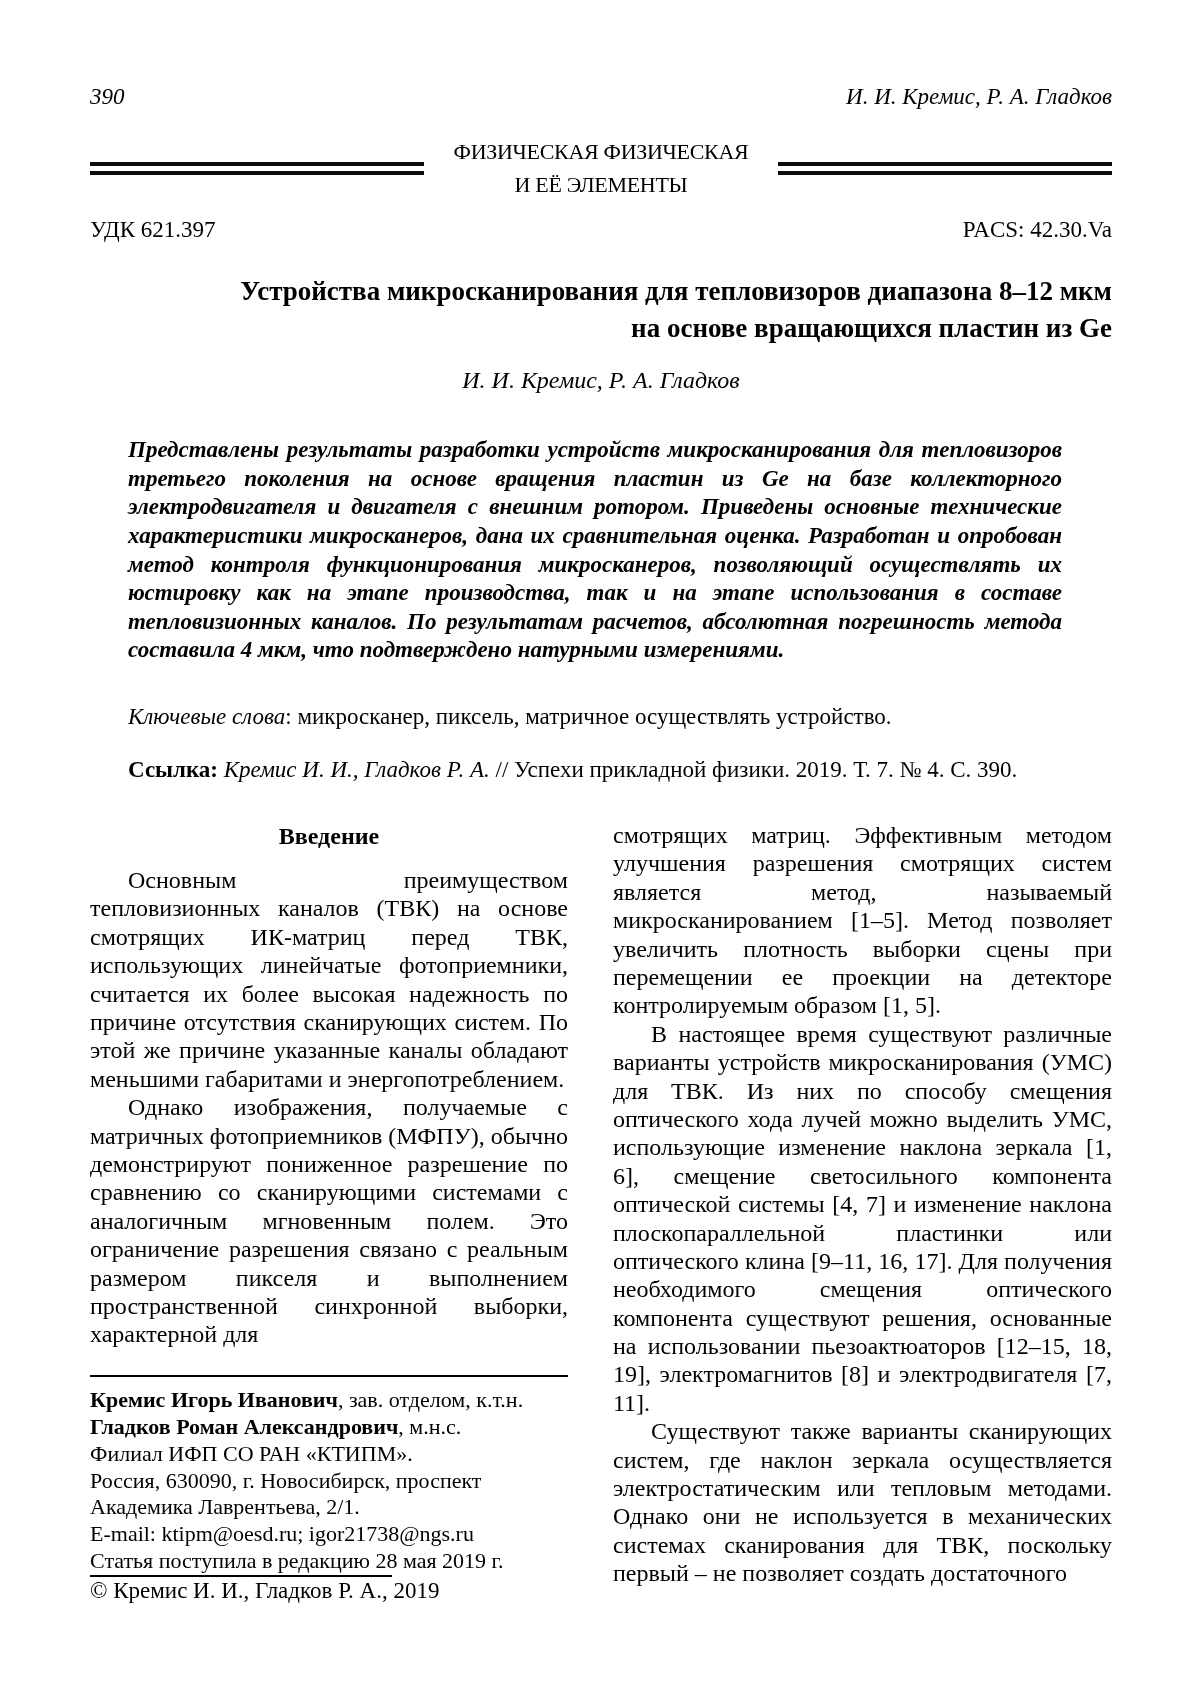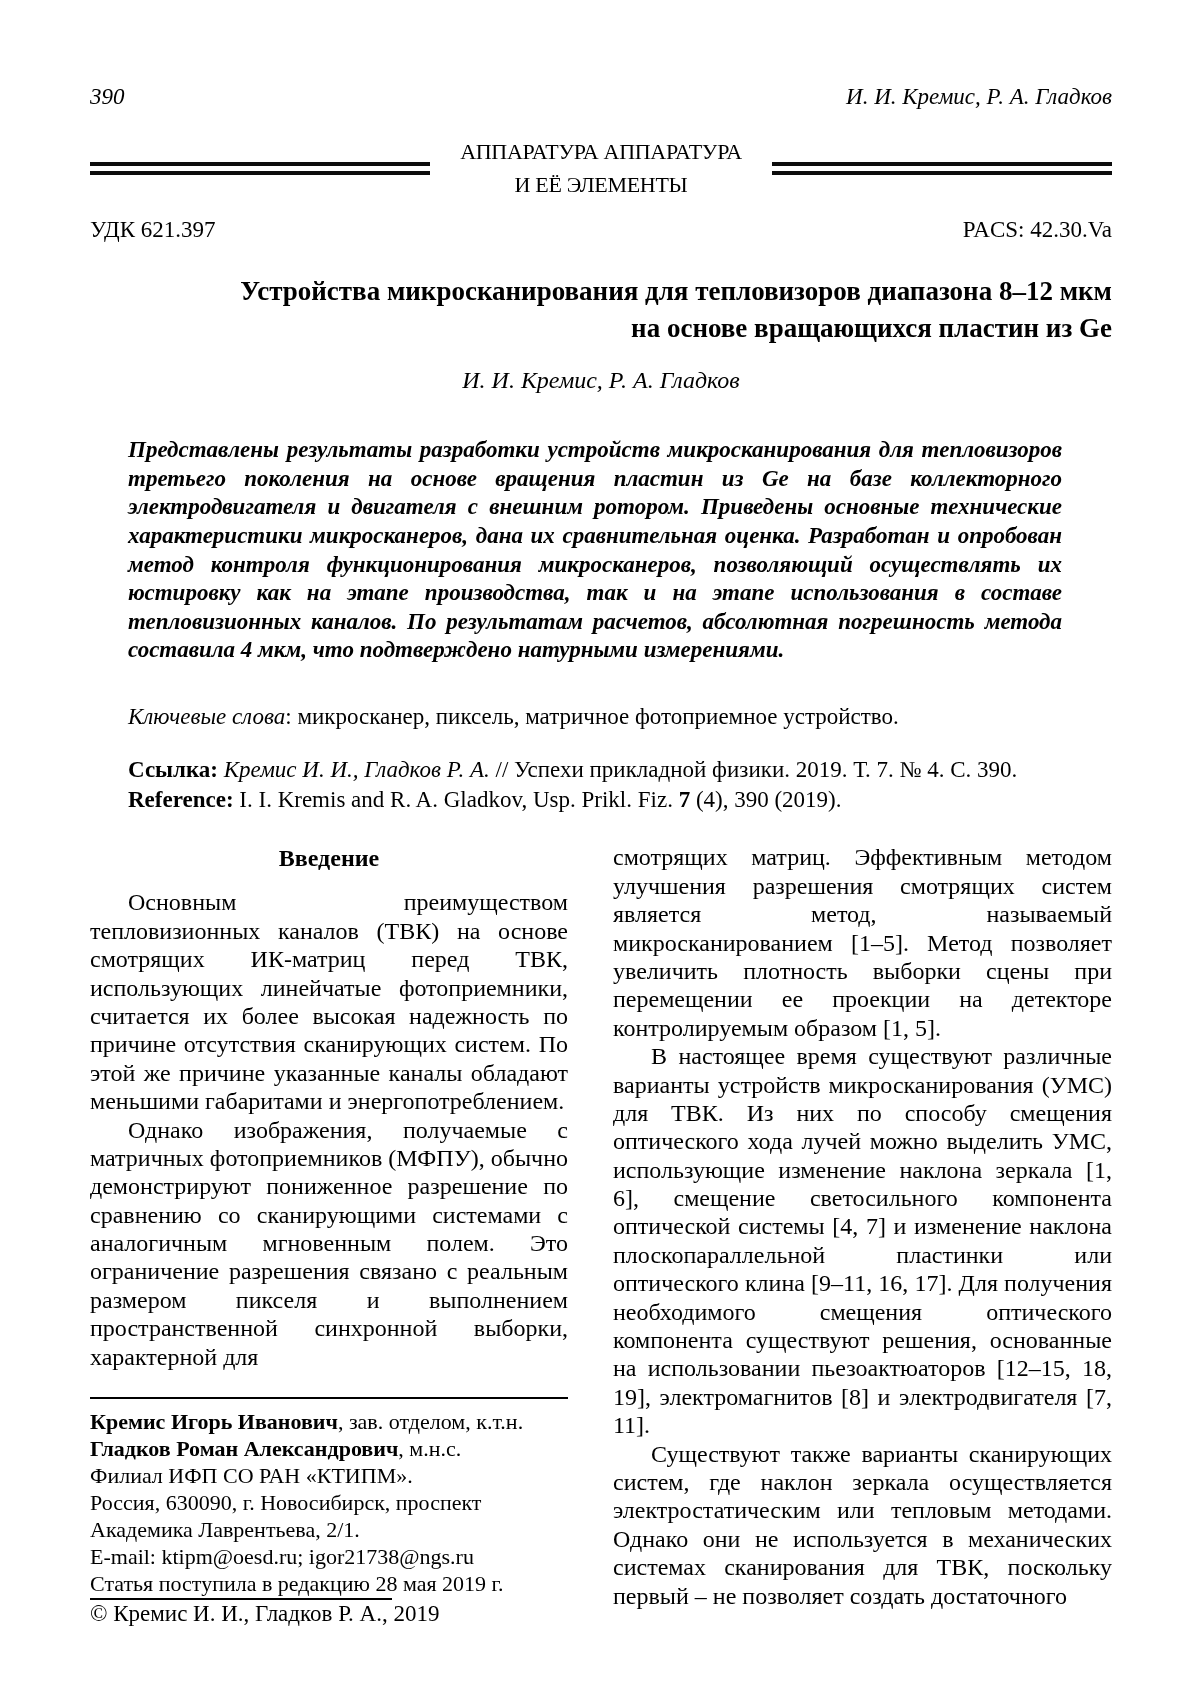--- a/index.html
+++ b/index.html
@@ -22,21 +22,21 @@
   
   .abstract{margin:42px 50px 0 38px;font-weight:bold;font-style:italic;font-size:23px;line-height:1.245;text-align:justify;}
   
   .keywords{margin:38px 50px 0 38px;font-size:23px;line-height:1.2;}
   .keywords .lbl{font-style:italic;}
   
   .citation{margin:24px 50px 0 38px;font-size:23px;line-height:1.32;}
   .citation .b{font-weight:bold;}
   .citation .i{font-style:italic;}
   
-  .columns{display:flex;margin-top:28px;}
+  .columns{display:flex;margin-top:36px;}
   .col-left{width:478px;flex:none;}
   .col-gap{width:45px;flex:none;}
   .col-right{flex:1;}
   .intro-heading{text-align:center;font-weight:bold;font-size:24px;margin:2px 0 16px 0;}
   p.body{font-size:24px;line-height:1.183;text-align:justify;text-indent:38px;margin:0;}
   
   .footnote{margin-top:26px;border-top:2px solid #000;padding-top:10px;font-size:22px;line-height:1.225;}
   .footnote .b{font-weight:bold;}
   .footnote div{margin:0;}
   .received{margin-top:14px;font-size:22px;}
@@ -49,50 +49,47 @@
 <div class="page">
 
   <div class="running-head">
     <span>390</span>
     <span>И. И. Кремис, Р. А. Гладков</span>
   </div>
 
   <div class="banner">
     <div class="dbl-rule"></div>
     <div class="banner-center">
-      <div>АППАРАТУРА АППАРАТУРА</div>
+      <div>ФИЗИЧЕСКАЯ ФИЗИЧЕСКАЯ</div>
       <div>И ЕЁ ЭЛЕМЕНТЫ</div>
     </div>
     <div class="dbl-rule"></div>
   </div>
 
   <div class="codes">
     <span>УДК 621.397</span>
     <span>PACS: 42.30.Va</span>
   </div>
 
   <div class="title">
     <div>Устройства микросканирования для тепловизоров диапазона 8–12 мкм</div>
     <div>на основе вращающихся пластин из Ge</div>
   </div>
 
   <div class="authors-line">И. И. Кремис, Р. А. Гладков</div>
 
   <div class="abstract">Представлены результаты разработки устройств микросканирования для тепловизоров третьего поколения на основе вращения пластин из Ge на базе коллекторного электродвигателя и двигателя с внешним ротором. Приведены основные технические характеристики микросканеров, дана их сравнительная оценка. Разработан и опробован метод контроля функционирования микросканеров, позволяющий осуществлять их юстировку как на этапе производства, так и на этапе использования в составе тепловизионных каналов. По результатам расчетов, абсолютная погрешность метода составила 4 мкм, что подтверждено натурными измерениями.</div>
 
   <div class="keywords">
-    <span class="lbl">Ключевые слова</span><span>: микросканер, пиксель, матричное фотоприемное устройство.</span>
+    <span class="lbl">Ключевые слова</span><span>: микросканер, пиксель, матричное осуществлять устройство.</span>
   </div>
 
   <div class="citation">
     <div>
       <span class="b">Ссылка:</span><span class="i"> Кремис И. И., Гладков Р. А. </span><span>// Успехи прикладной физики. 2019. Т. 7. № 4. С. 390.</span>
-    </div>
-    <div>
-      <span class="b">Reference:</span><span> I. I. Kremis and R. A. Gladkov, Usp. Prikl. Fiz. </span><span class="b">7</span><span> (4), 390 (2019).</span>
     </div>
   </div>
 
   <div class="columns">
 
     <div class="col-left">
       <div class="intro-heading">Введение</div>
       <p class="body">Основным преимуществом тепловизионных каналов (ТВК) на основе смотрящих ИК-матриц перед ТВК, использующих линейчатые фотоприемники, считается их более высокая надежность по причине отсутствия сканирующих систем. По этой же причине указанные каналы обладают меньшими габаритами и энергопотреблением.</p>
       <p class="body">Однако изображения, получаемые с матричных фотоприемников (МФПУ), обычно демонстрируют пониженное разрешение по сравнению со сканирующими системами с аналогичным мгновенным полем. Это ограничение разрешения связано с реальным размером пикселя и выполнением пространственной синхронной выборки, характерной для</p>
 

